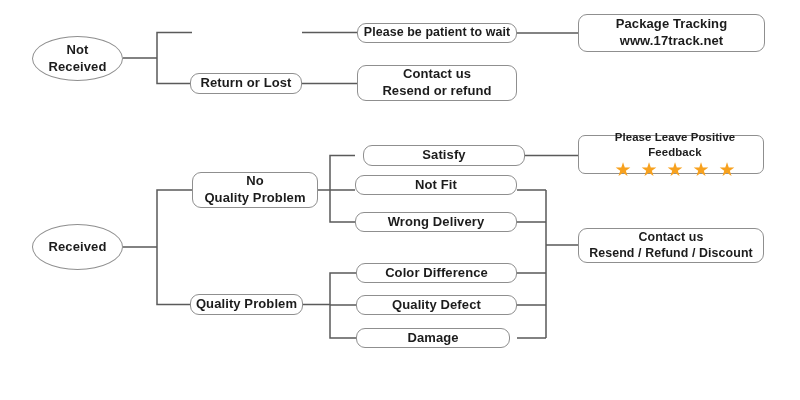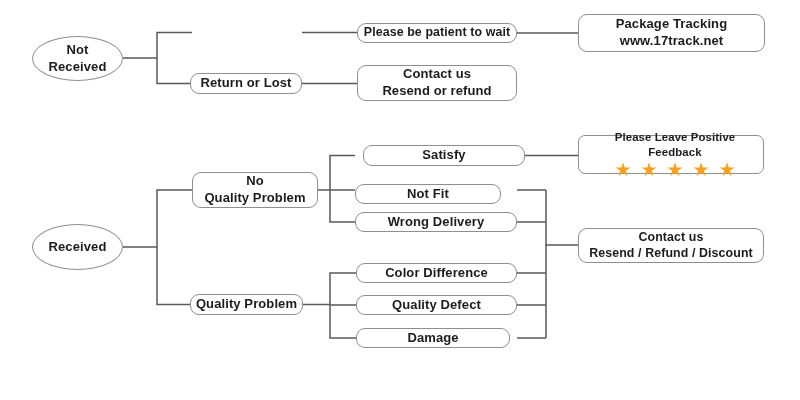--- a/index.html
+++ b/index.html
@@ -105,21 +105,21 @@
 
   <div class="node" style="left:192px; top:172px; width:126px; height:36px;">
     <span class="ln">No</span>
     <span class="ln">Quality Problem</span>
   </div>
 
   <div class="node" style="left:355px; top:145px; width:162px; height:21px;margin-left:8px;">
     <span class="ln">Satisfy</span>
   </div>
 
-  <div class="node" style="left:355px; top:184px; width:146px; height:20px;">
+  <div class="node" style="left:355px; top:175px; width:162px; height:20px;">
     <span class="ln">Not Fit</span>
   </div>
 
   <div class="node" style="left:355px; top:212px; width:162px; height:20px;">
     <span class="ln">Wrong Delivery</span>
   </div>
 
   <div class="node" style="left:578px; top:135px; width:186px; height:39px; border-radius:7px;padding-left:8px;">
     <span class="ln tiny-text">Please Leave Positive Feedback</span>
     <span class="stars">★★★★★</span>

